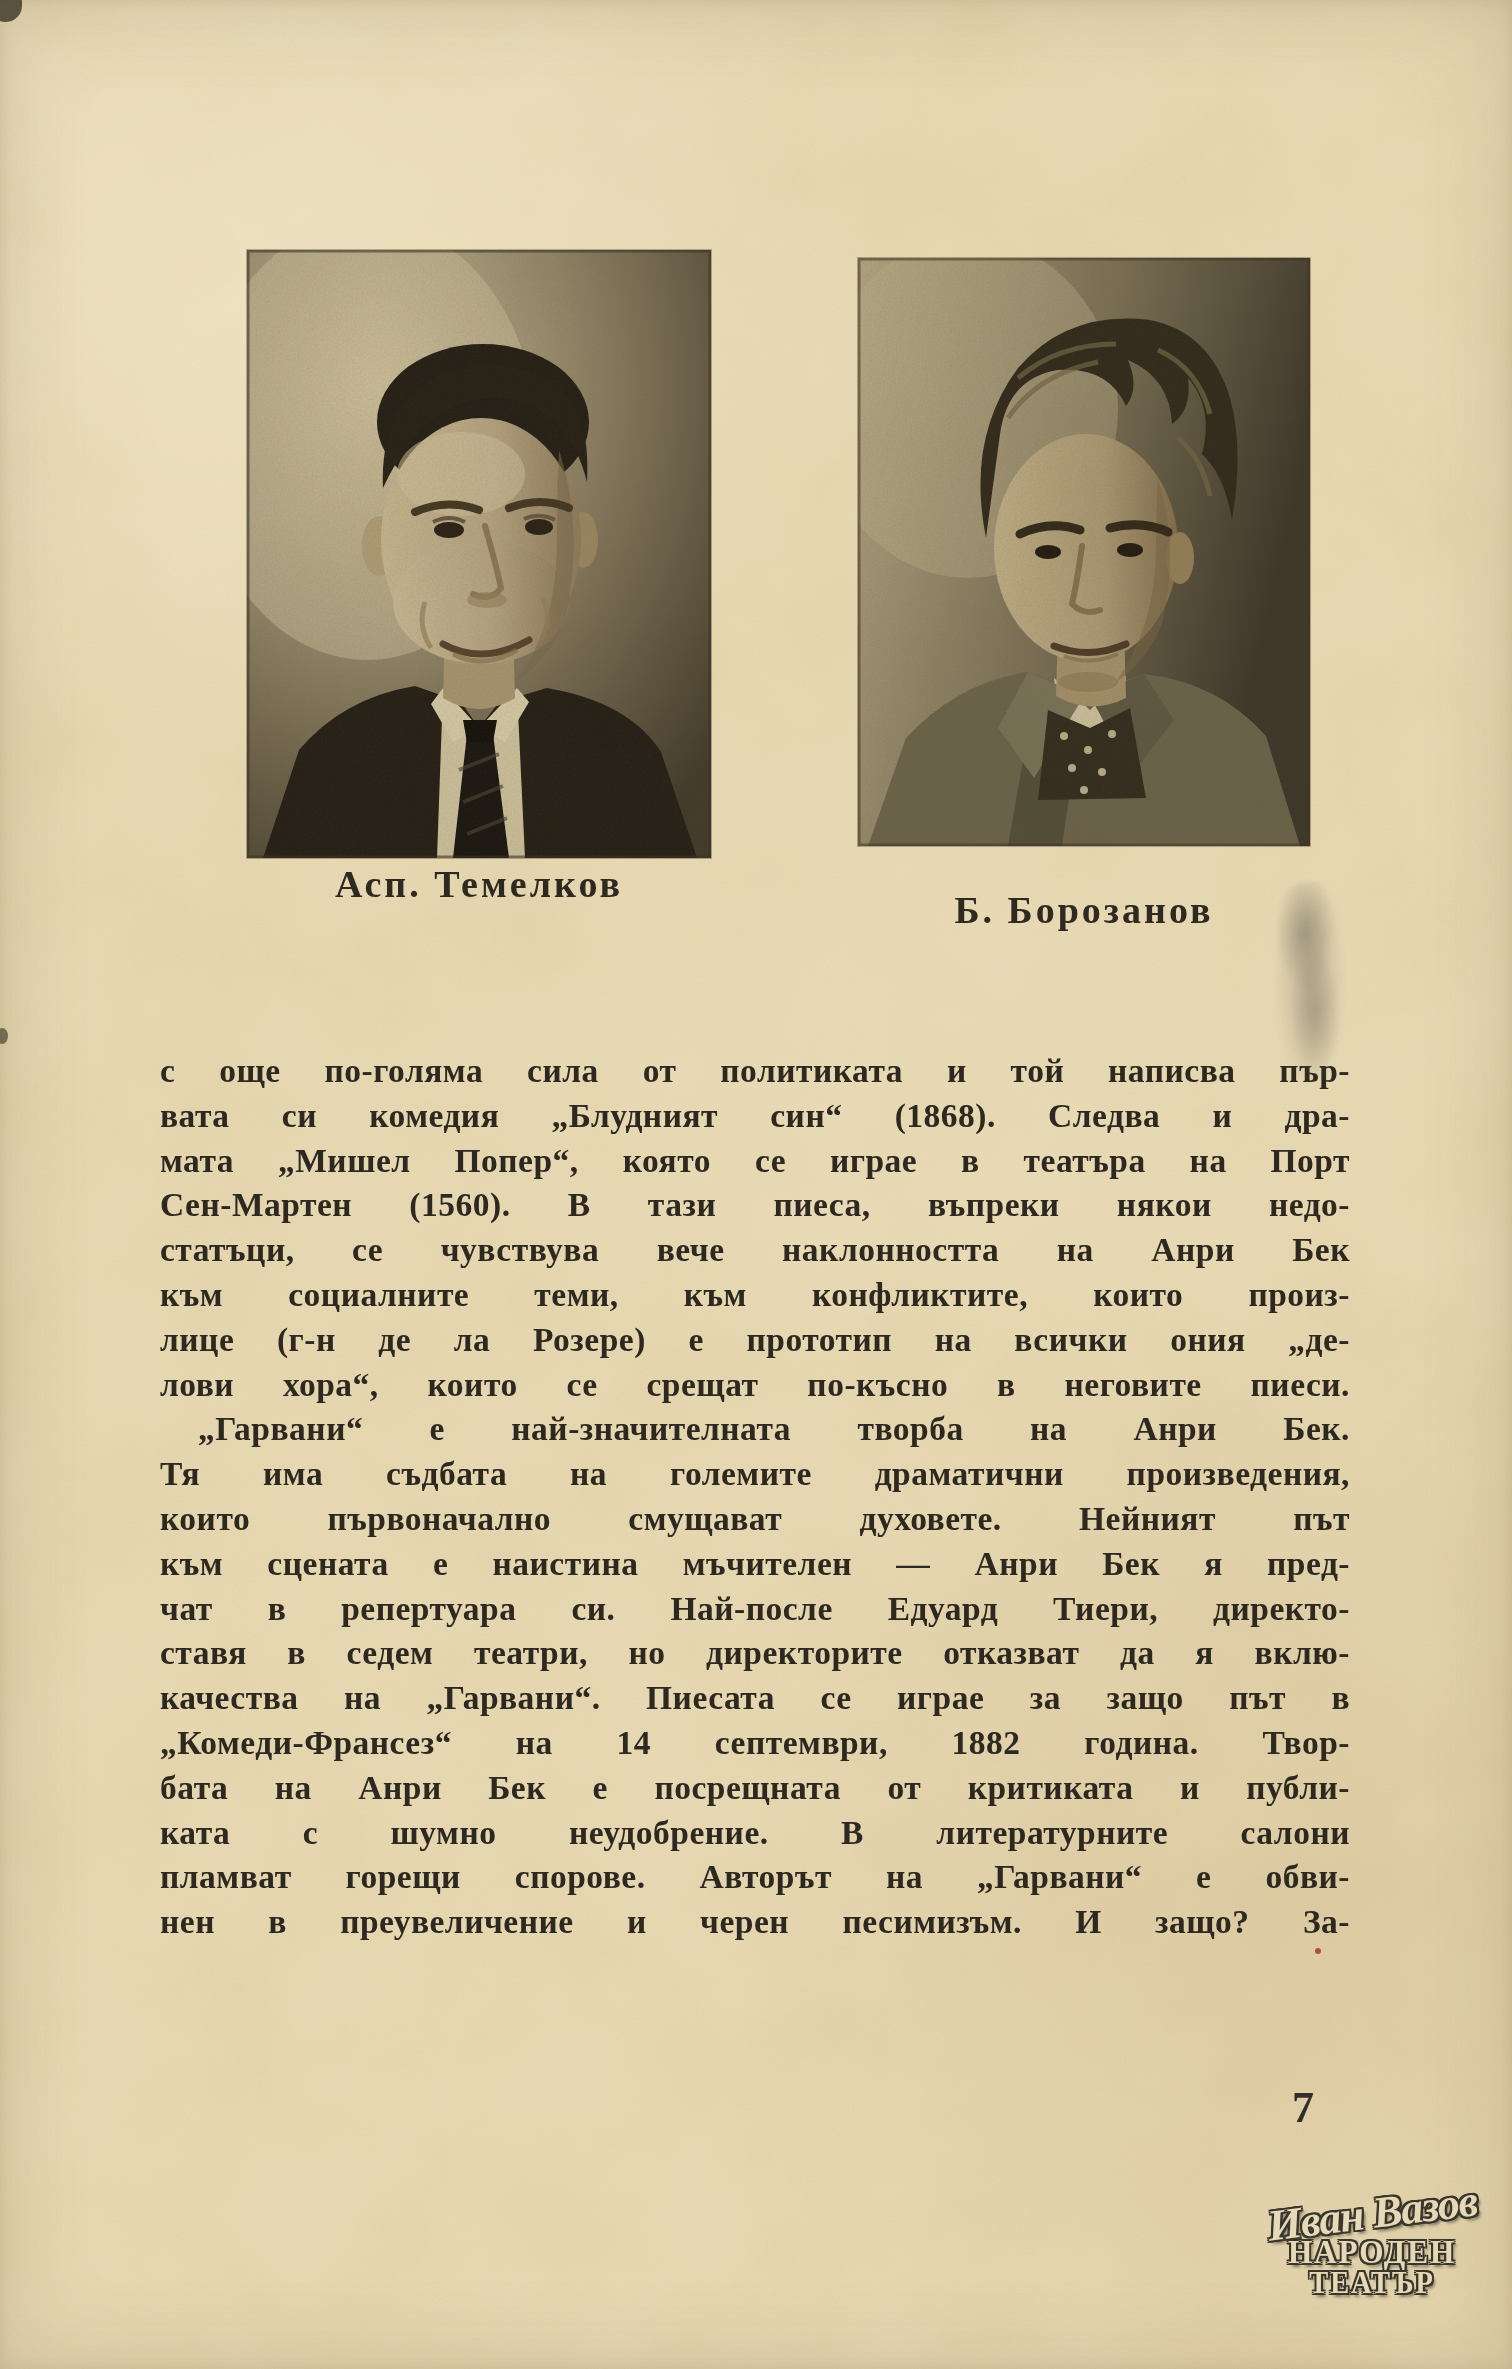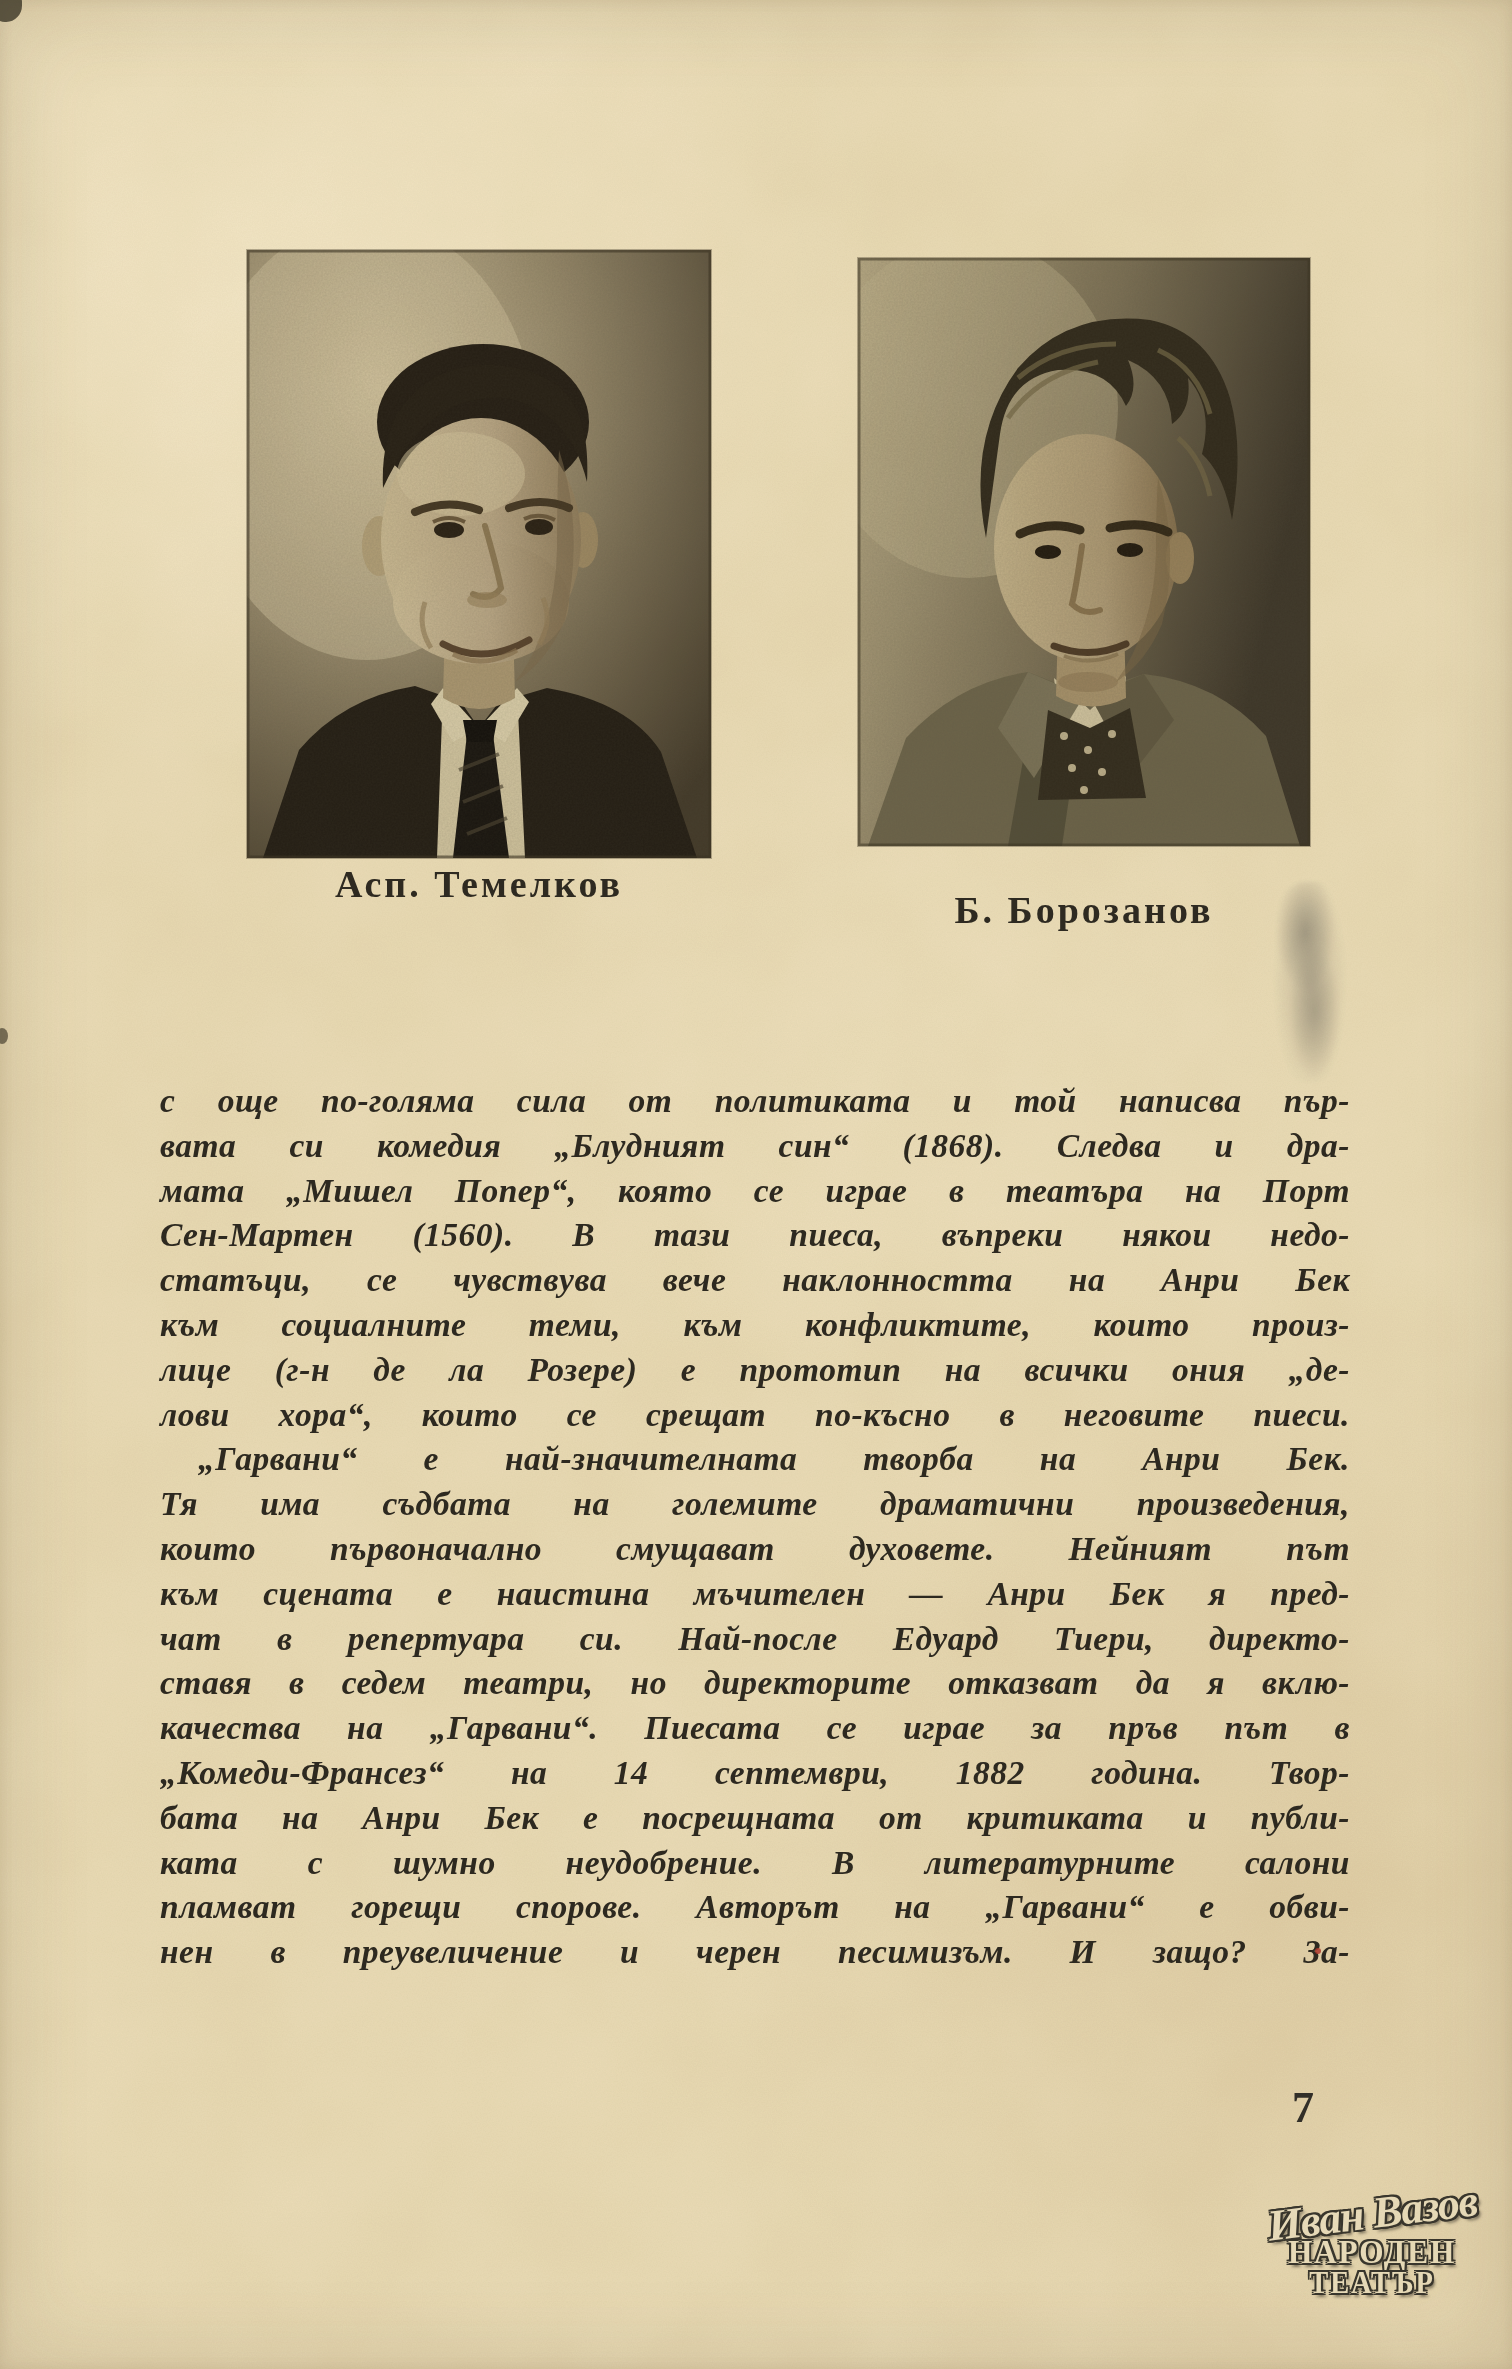--- a/index.html
+++ b/index.html
@@ -20,21 +20,21 @@
   .photo-left{left:247px;top:250px;width:464px;height:608px;}
   .photo-right{left:858px;top:258px;width:452px;height:588px;}
   
   .caption{
     position:absolute;text-align:center;font-weight:700;font-size:38px;
     letter-spacing:3px;color:#2f2b22;
   }
   .caption-left{left:247px;top:862px;width:464px;}
   .caption-right{left:858px;top:888px;width:452px;}
   
-  .bodytext{position:absolute;left:160px;top:1079px;width:1190px;font-style:italic;}
+  .bodytext{position:absolute;left:160px;top:1049px;width:1190px;}
   .line{
     font-size:33.5px;font-weight:700;line-height:44.8px;
     text-align:justify;text-align-last:justify;text-justify:inter-word;
     letter-spacing:.5px;color:#2e2a21;
   }
   .line.indent{text-indent:38px;}
   
   .pagenum{position:absolute;left:1292px;top:2082px;font-size:44px;font-weight:600;color:#33302a;}
   
   .smudge{
@@ -203,21 +203,21 @@
     <div class="line">статъци, се чувствува вече наклонността на Анри Бек</div>
     <div class="line">към социалните теми, към конфликтите, които произ-</div>
     <div class="line">лице (г-н де ла Розере) е прототип на всички ония „де-</div>
     <div class="line">лови хора“, които се срещат по-късно в неговите пиеси.</div>
     <div class="line indent">„Гарвани“ е най-значителната творба на Анри Бек.</div>
     <div class="line">Тя има съдбата на големите драматични произведения,</div>
     <div class="line">които първоначално смущават духовете. Нейният път</div>
     <div class="line">към сцената е наистина мъчителен — Анри Бек я пред-</div>
     <div class="line">чат в репертуара си. Най-после Едуард Тиери, директо-</div>
     <div class="line">ставя в седем театри, но директорите отказват да я вклю-</div>
-    <div class="line">качества на „Гарвани“. Пиесата се играе за пръв път в</div>
+    <div class="line">качества на „Гарвани“. Пиесата се играе за защо път в</div>
     <div class="line">„Комеди-Франсез“ на 14 септември, 1882 година. Твор-</div>
     <div class="line">бата на Анри Бек е посрещната от критиката и публи-</div>
     <div class="line">ката с шумно неудобрение. В литературните салони</div>
     <div class="line">пламват горещи спорове. Авторът на „Гарвани“ е обви-</div>
     <div class="line">нен в преувеличение и черен песимизъм. И защо? За-</div>
   </div>
 
   <div class="pagenum">7</div>
 
   <div class="smudge"></div>

